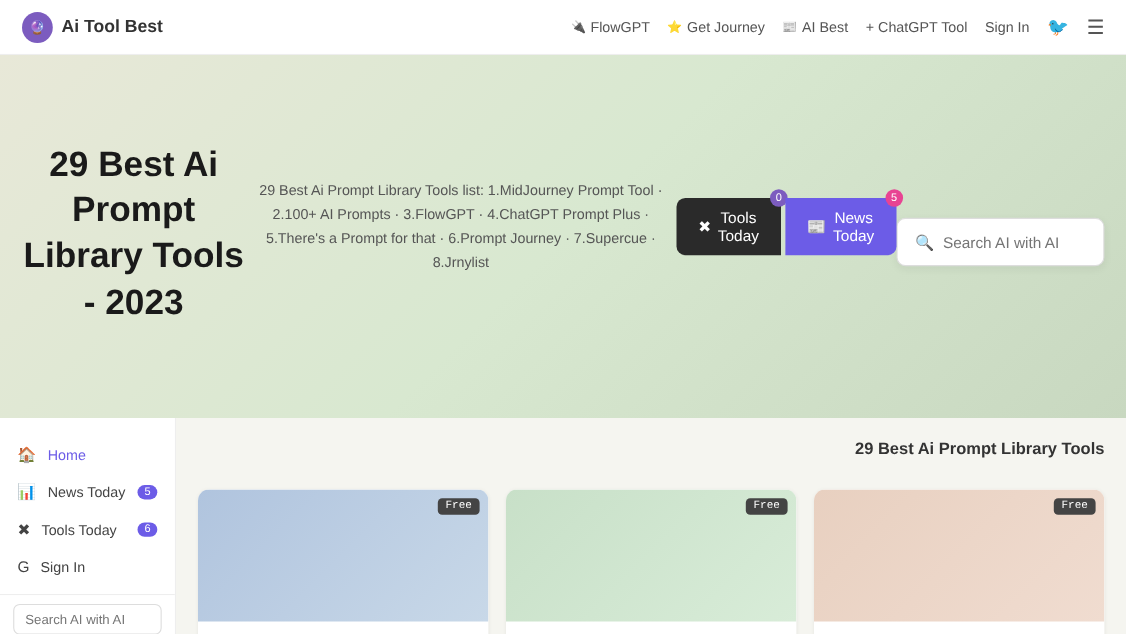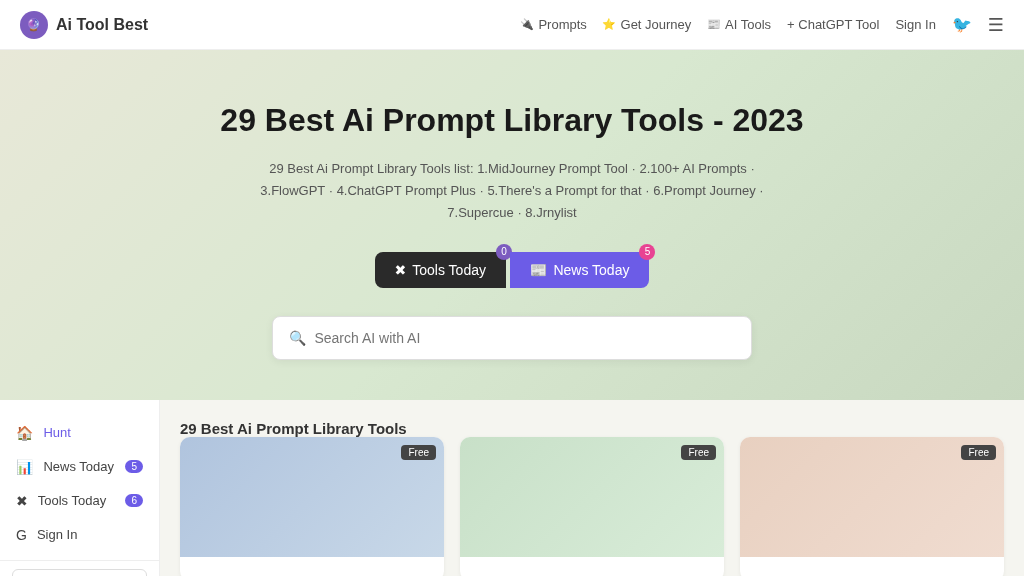--- a/index.html
+++ b/index.html
@@ -20,21 +20,21 @@
     .nav-twitter { color: #555; font-size: 16px; }
     .nav-hamburger { font-size: 18px; color: #555; cursor: pointer; }
 
     
     .hero {
       margin-top: 50px;
       background: linear-gradient(135deg, #e8e8d8 0%, #d8e8d0 50%, #c8d8c0 100%);
       padding: 50px 20px 40px;
       text-align: center;
       min-height: 330px;
-      display: flex; flex-direction: column; align-items: center; justify-content: center;
+      display: flex; flex-direction: row; align-items: center; justify-content: center;
     }
     .hero-title { font-size: 32px; font-weight: 800; color: #1a1a1a; max-width: 650px; line-height: 1.3; margin-bottom: 16px; }
     .hero-desc { font-size: 13px; color: #555; max-width: 520px; line-height: 1.7; margin-bottom: 28px; }
     .hero-buttons { display: flex; gap: 4px; margin-bottom: 28px; }
     .btn-tools-today {
       background: #2a2a2a; color: #fff; border: none; padding: 10px 20px;
       border-radius: 8px 0 0 8px; font-size: 14px; cursor: pointer;
       display: flex; align-items: center; gap: 6px; position: relative;
     }
     .btn-tools-today .badge {
@@ -80,29 +80,29 @@
     .sidebar-badge { background: #6c5ce7; color: #fff; border-radius: 10px; padding: 1px 6px; font-size: 10px; margin-left: auto; }
     .sidebar-divider { height: 1px; background: #eee; margin: 8px 0; }
     .sidebar-search { margin: 8px 12px; }
     .sidebar-search input {
       width: 100%; border: 1px solid #ddd; border-radius: 6px; padding: 6px 10px;
       font-size: 12px; outline: none; color: #333;
     }
 
     
     .content { flex: 1; padding: 20px; background: #f5f5f0; }
-    .content-title { font-size: 15px; font-weight: 600; color: #333; margin-bottom: 0; }
+    .content-title { font-size: 15px; font-weight: 600; color: #333; margin-bottom: 28px; text-align: right; }
     .cards-grid { display: grid; grid-template-columns: repeat(3, 1fr); gap: 16px; }
     .card {
       background: #fff; border-radius: 10px; overflow: hidden;
       box-shadow: 0 1px 4px rgba(0,0,0,0.06);
     }
     .card-image {
       height: 120px; background: #f0f0f0; position: relative;
-      display: flex; align-items: center; justify-content: center;
+      display: flex; align-items: center; justify-content: center; font-family: Liberation Mono, monospace;
     }
     .card-image.img1 { background: linear-gradient(135deg, #b0c4de 0%, #c8d8e8 100%); }
     .card-image.img2 { background: linear-gradient(135deg, #c8e0c8 0%, #d8ecd8 100%); }
     .card-image.img3 { background: linear-gradient(135deg, #e8d0c0 0%, #f0dcd0 100%); }
     .card-badge {
       position: absolute; top: 8px; right: 8px;
       background: #444; color: #fff; font-size: 10px; padding: 2px 7px; border-radius: 4px;
     }
     .card-body { padding: 10px 14px 14px; }
 
@@ -115,29 +115,29 @@
 <body>
 
 <nav class="navbar">
   <div class="nav-logo">
     <div class="nav-logo-icon">🔮</div>
     <span>Ai Tool Best</span>
   </div>
   <div class="nav-right">
     <a class="nav-link">
       <span class="icon-small">🔌</span>
-      <span>Prompts</span>
+      <span>FlowGPT</span>
     </a>
     <a class="nav-link">
       <span class="icon-small">⭐</span>
       <span>Get Journey</span>
     </a>
     <a class="nav-link">
       <span class="icon-small">📰</span>
-      <span>AI Tools</span>
+      <span>AI Best</span>
     </a>
     <a class="nav-link">
       <span>+ ChatGPT Tool</span>
     </a>
     <span class="nav-signin">Sign In</span>
     <span class="nav-twitter">🐦</span>
     <span class="nav-hamburger">☰</span>
   </div>
 </nav>
 
@@ -160,21 +160,21 @@
     <span class="search-icon">🔍</span>
     <input type="text" placeholder="Search AI with AI" style="">
   </div>
 </section>
 
 <div class="main-layout">
 
   <aside class="sidebar">
     <a class="sidebar-item active">
       <span class="s-icon">🏠</span>
-      <span>Hunt</span>
+      <span>Home</span>
     </a>
     <a class="sidebar-item">
       <span class="s-icon">📊</span>
       <span>News Today</span>
       <span class="sidebar-badge">5</span>
     </a>
     <a class="sidebar-item">
       <span class="s-icon">✖</span>
       <span>Tools Today</span>
       <span class="sidebar-badge">6</span>

